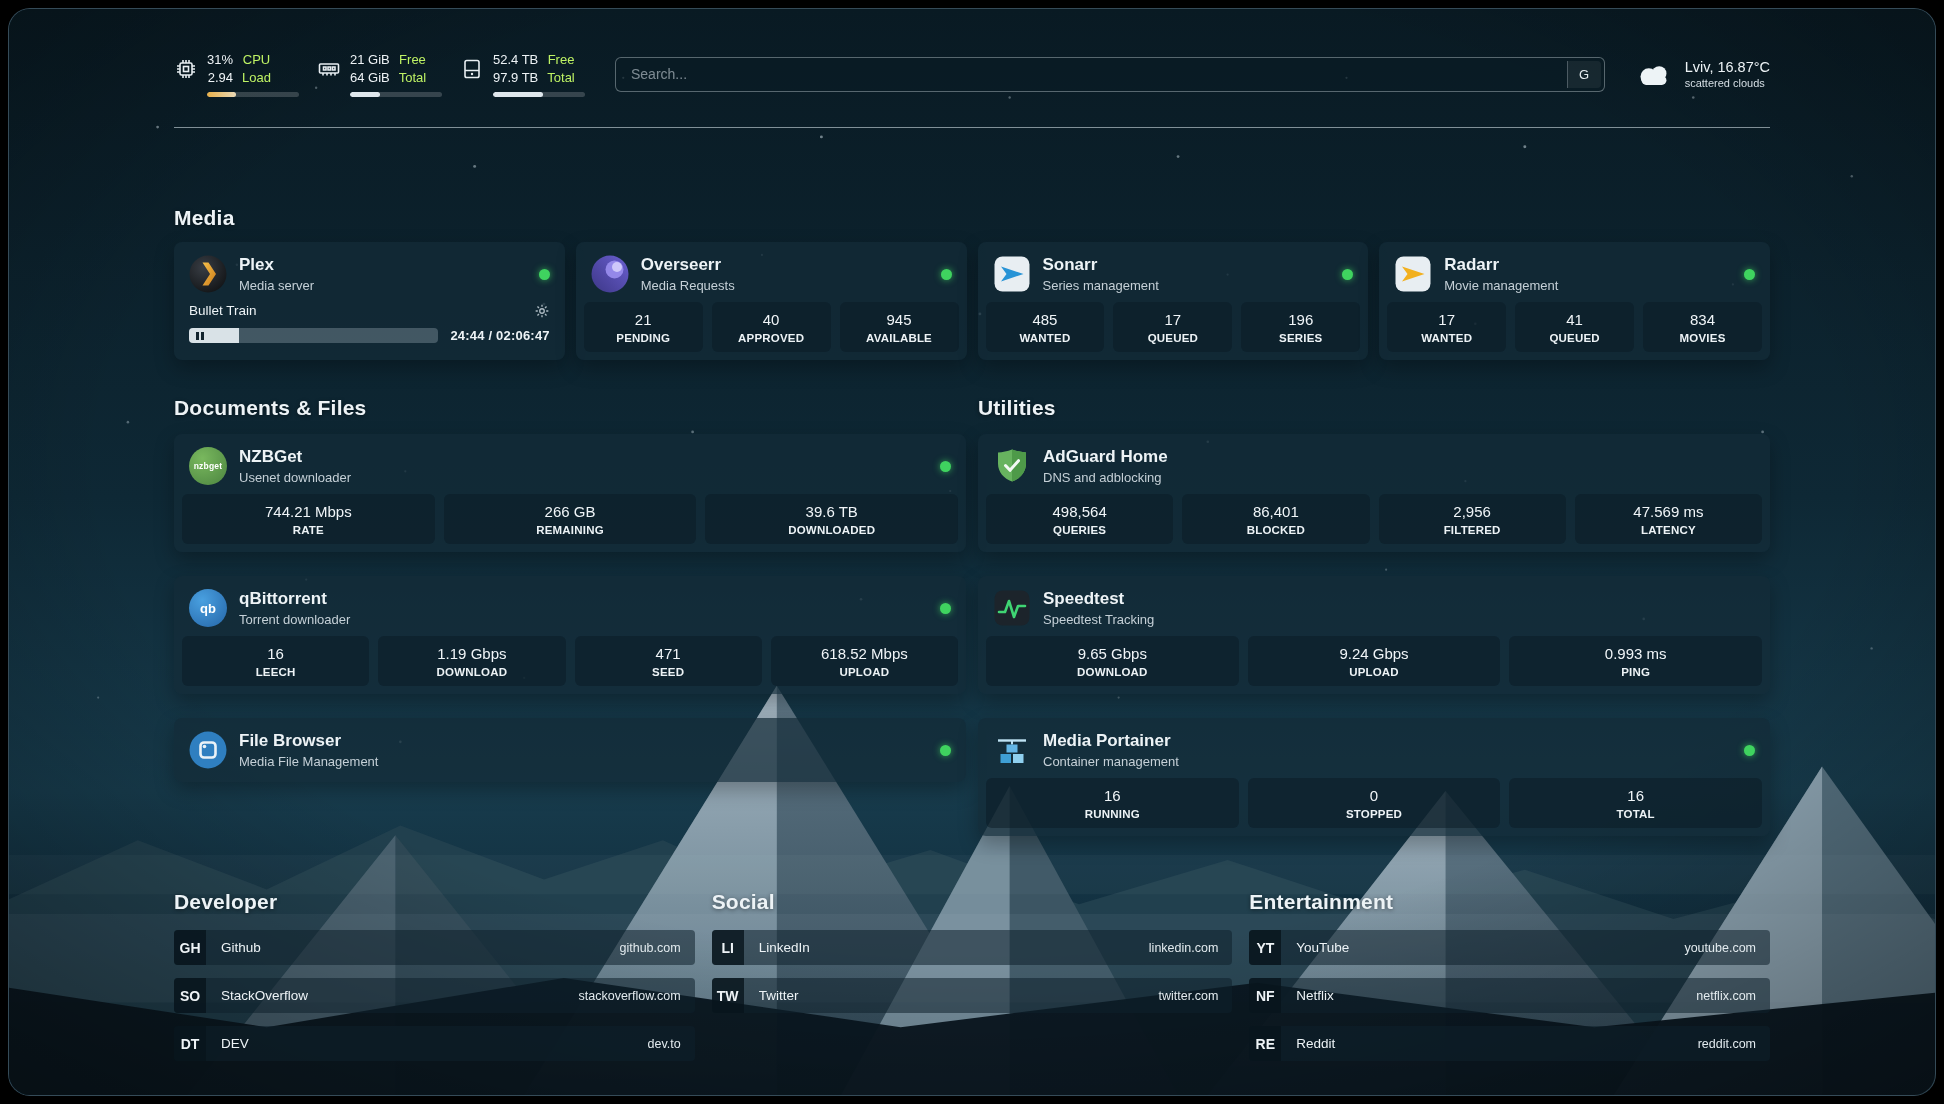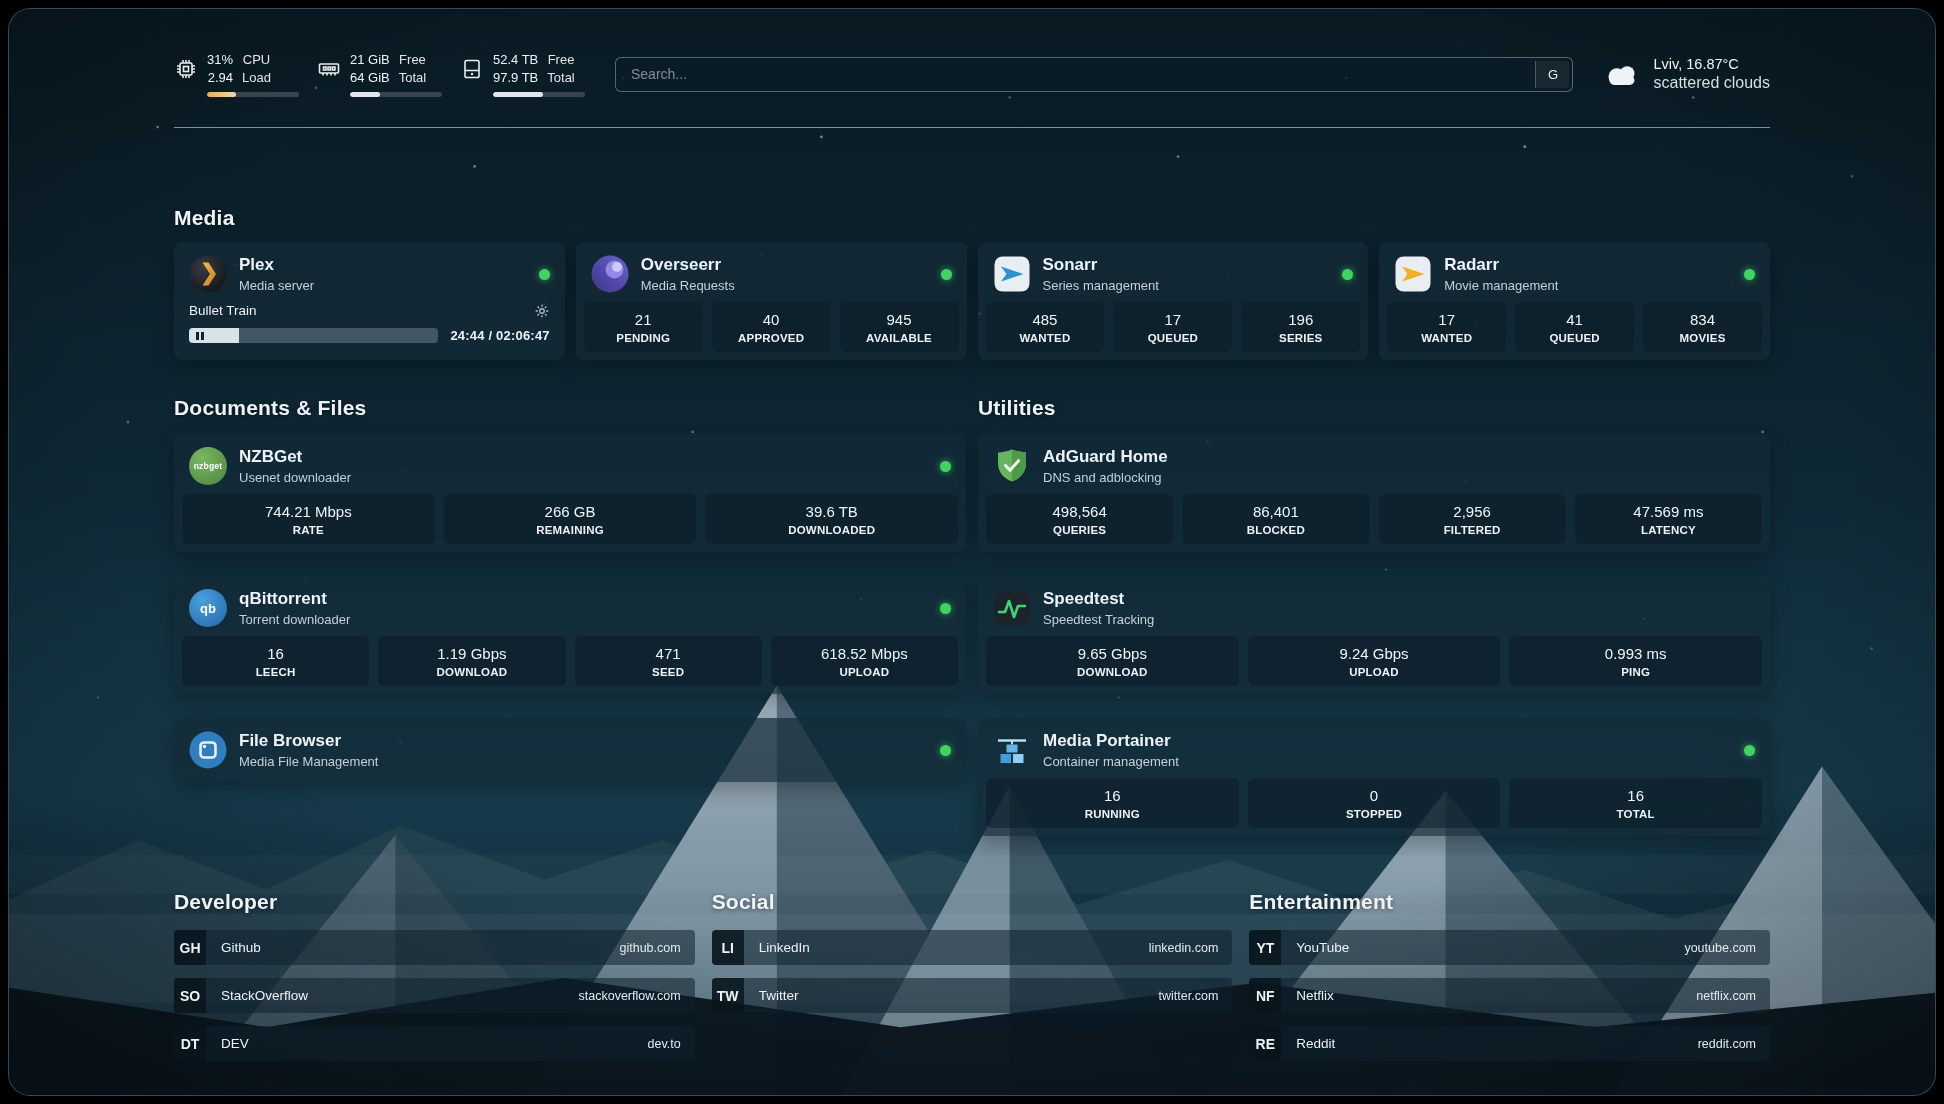--- a/index.html
+++ b/index.html
@@ -13,40 +13,40 @@
 
   
   .topbar { display: flex; align-items: center; }
   .hw-group { display: flex; align-items: flex-start; gap: 18px; }
   .hw { display: flex; flex-direction: column; }
   .hw-top { display: flex; align-items: center; gap: 9px; }
   .hw-icon { width: 24px; height: 24px; color: #e8eef2; flex: 0 0 auto; }
   .hw-icon svg { display: block; }
   .hw-col { display: flex; flex-direction: column; font-size: 13px; line-height: 1.35; color: #eef3f6; text-align: center; }
   .hw-col.values { align-items: flex-end; }
-  .hw-col.labels { color: #e5e5e5; }
+  .hw-col.labels { color: #bef264; }
   .hw-bar { margin: 6px 0 0 33px; width: 92px; height: 5px; border-radius: 3px;
             background: rgba(255,255,255,.18); overflow: hidden; }
   .hw-fill { height: 100%; border-radius: 3px; background: #dfe7ec; }
   .hw-fill.cpu { background: linear-gradient(90deg, #e8b04a, #e9d9b6); }
 
   .searchbar { flex: 1; margin: 0 30px; height: 35px; display: flex; align-items: center;
                background: rgba(10,27,36,.55); border: 1px solid rgba(235,245,250,.35);
                border-radius: 6px; padding: 3px; }
   .searchbar input { flex: 1; background: transparent; border: none; outline: none;
                      color: #e6edf1; font-size: 14px; font-family: inherit; padding: 0 12px; }
   .searchbar input::placeholder { color: rgba(220,230,236,.55); }
   .search-engine { width: 34px; align-self: stretch; border-left: 1px solid rgba(235,245,250,.25);
                    display: flex; align-items: center; justify-content: center; font-size: 13px;
                    color: #e6edf1; background: rgba(255,255,255,.06); border-radius: 0 4px 4px 0; cursor: pointer; }
 
   .weather { display: flex; align-items: center; gap: 12px; }
   .weather-icon { width: 38px; height: 27px; }
   .weather-loc { font-size: 14.5px; }
-  .weather-cond { font-size: 16px; color: #d6dfe5; margin-top: 2px; }
+  .weather-cond { font-size: 11px; color: #d6dfe5; margin-top: 2px; }
 
   .divider { margin-top: 30px; height: 1px; background: rgba(226,238,244,.55); }
 
   
   .section-title { font-size: 21px; font-weight: 700; letter-spacing: .2px;
                    text-shadow: 0 1px 4px rgba(0,0,0,.45); }
   .media-section { margin-top: 78px; }
   .media-grid { display: grid; grid-template-columns: repeat(4, 1fr); gap: 11px; margin-top: 12px; }
 
   .two-col { display: grid; grid-template-columns: 1fr 1fr; gap: 12px; margin-top: 36px; }

